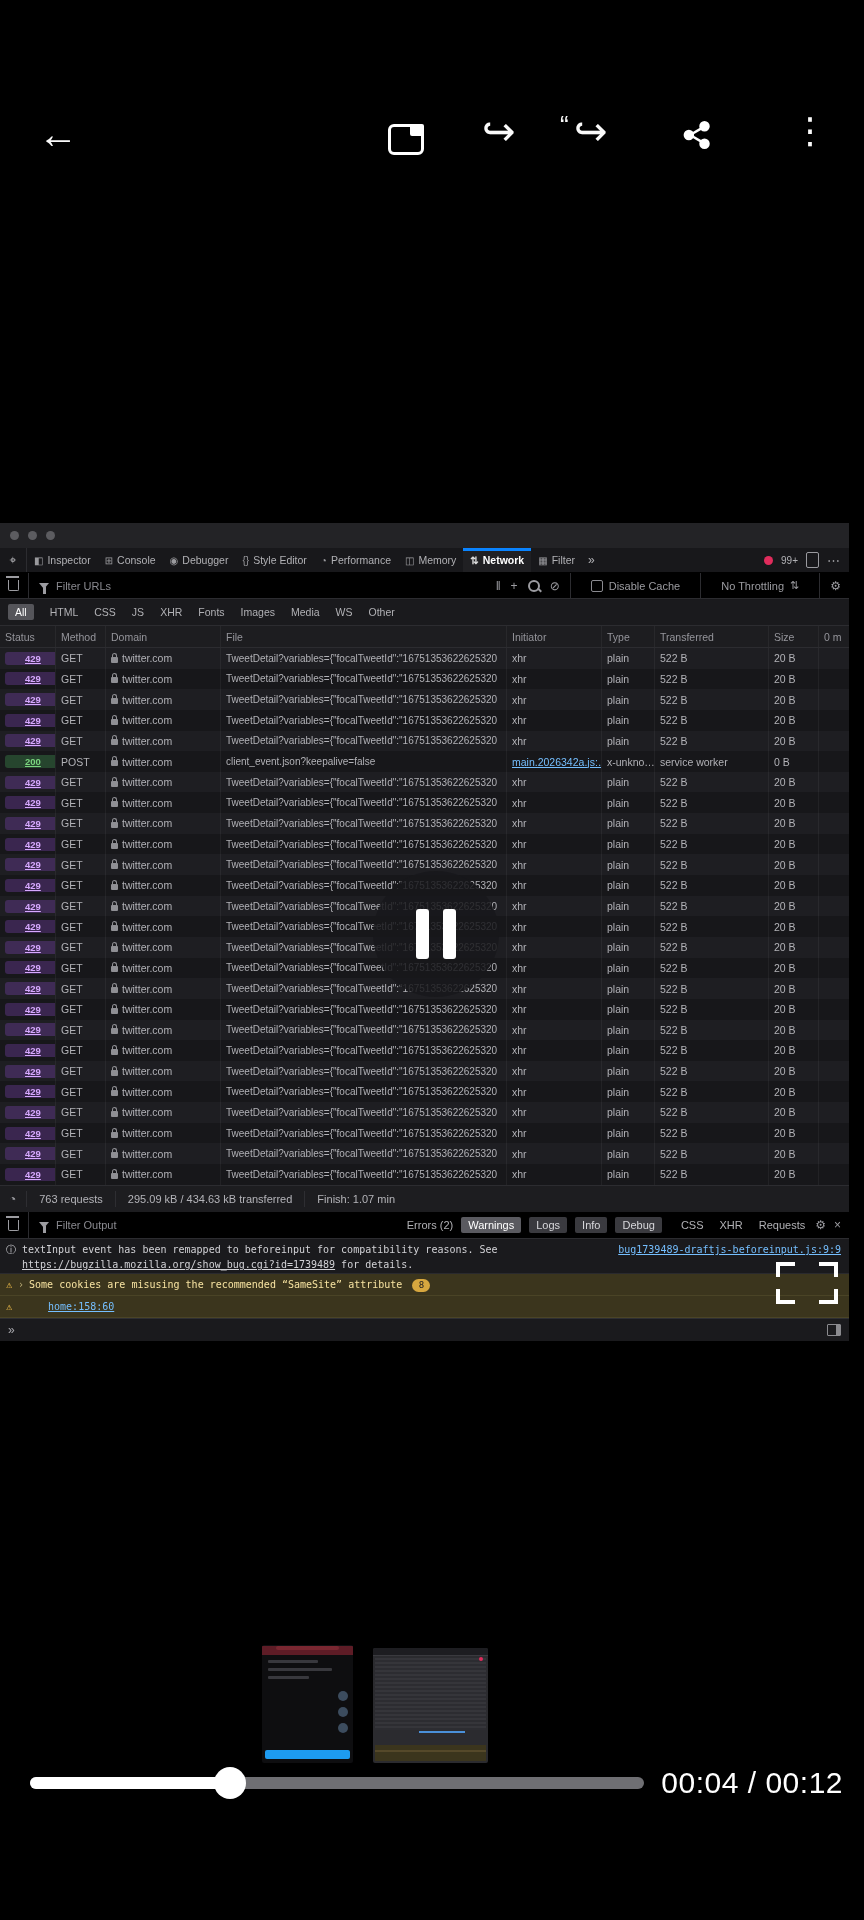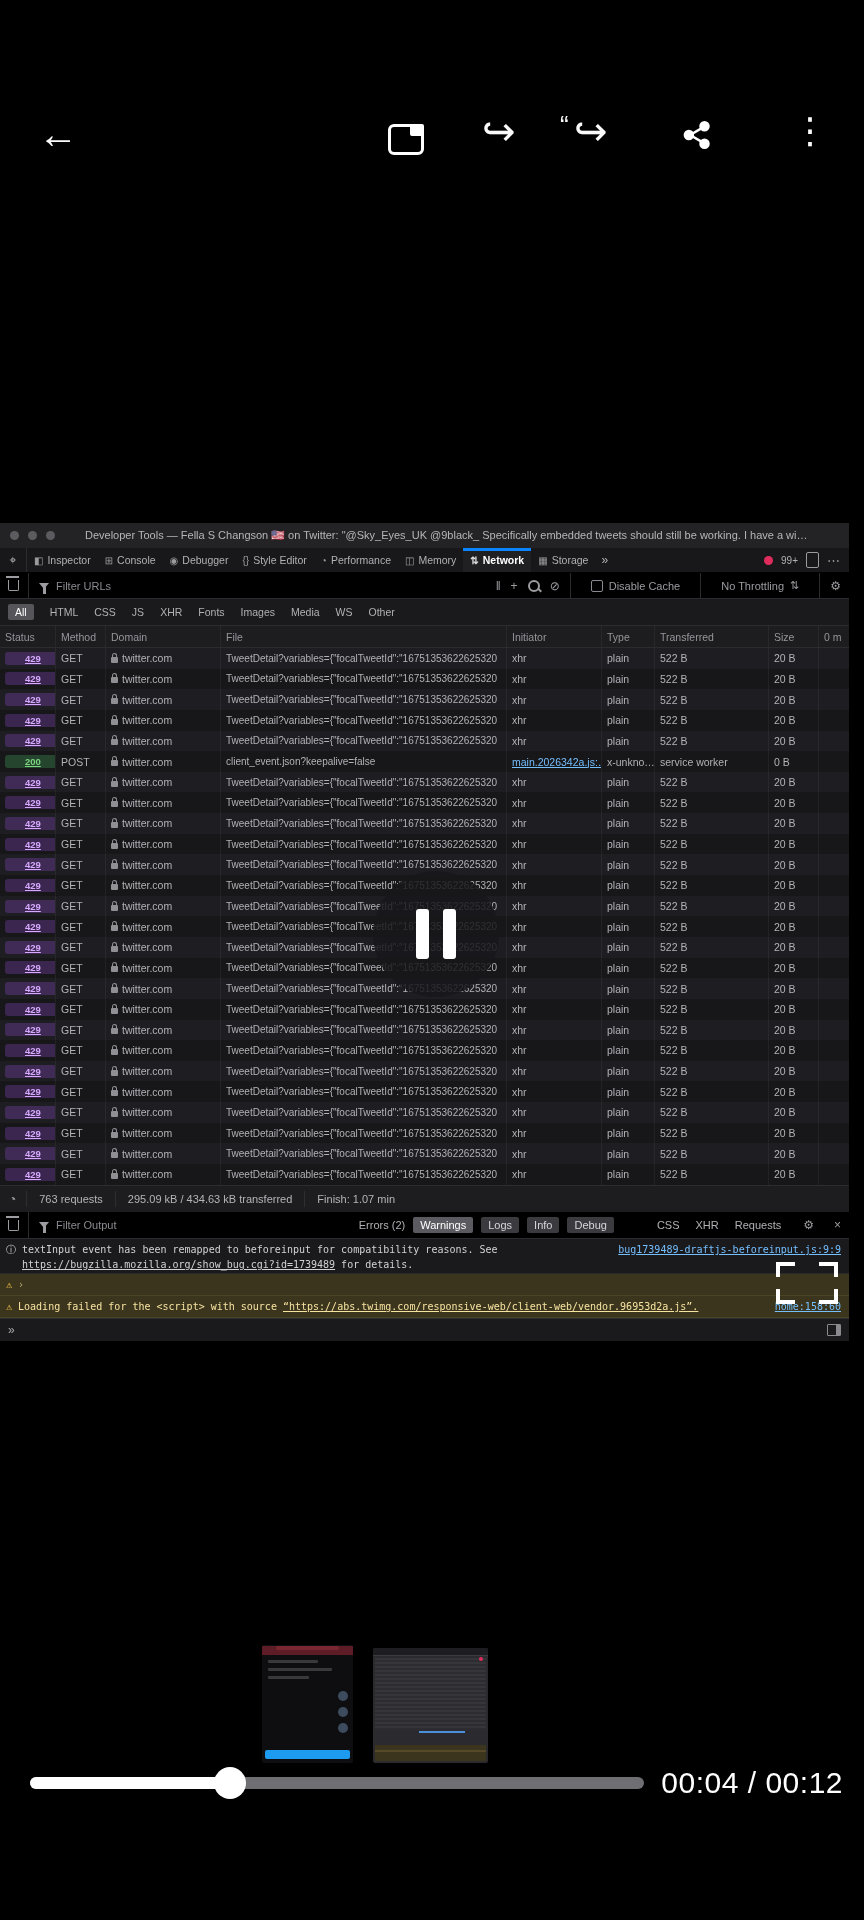--- a/index.html
+++ b/index.html
@@ -80,21 +80,21 @@
   .lock::before{content:"";position:absolute;top:-4px;left:1px;width:3px;height:4px;
                 border:1px solid #8f8f94;border-bottom:none;border-radius:3px 3px 0 0;}
   .init-link,.msg-source{color:#75bfff;text-decoration:underline;}
 
   .summary{height:26px;background:#1d1d20;border-top:1px solid #2c2c30;display:flex;align-items:center;
            font-size:11px;color:#b4b4b9;flex:none;}
   .sum-ic{margin:0 10px 0 9px;color:#9c9ca1;font-size:12px;}
   .sum-item{padding:0 12px;border-left:1px solid #2e2e32;height:16px;line-height:16px;}
   .sum-item:first-of-type{border-left:none;}
 
-  .con-right{margin-left:auto;display:flex;align-items:center;gap:20px;padding-right:8px;}
+  .con-right{margin-left:auto;display:flex;align-items:center;gap:8px;padding-right:8px;}
   .lvl-text{color:#b1b1b5;}
   .lvl-btn{background:#3a3a3f;color:#d7d7db;border-radius:2px;padding:2px 7px;}
   .lvl-btn.active{background:#5a5a60;color:#fff;}
   .cat-lbl{color:#b1b1b5;padding:0 2px;}
 
   .messages{background:#1a1a1d;flex:none;}
   .msg{display:flex;align-items:flex-start;padding:3px 8px 3px 6px;font-family:"DejaVu Sans Mono",monospace;
        font-size:10px;color:#d2d2d6;border-bottom:1px solid #2a2a2e;line-height:1.5;}
   .msg.info{height:28px;}
   .msg.warning{background:#3b351d;color:#f7e3a1;border-bottom:1px solid #4a4426;}
@@ -174,21 +174,20 @@
   </div>
   <div class="topbar-icon menu-btn">⋮</div>
 
   <div class="frame">
     <div class="maroon-strip"></div>
 
     <div class="titlebar">
       <span class="traffic t1"></span>
       <span class="traffic t2"></span>
       <span class="traffic t3"></span>
-      <span class="win-title">Developer Tools — Fella S Changson 🇺🇸 on Twitter: "@Sky_Eyes_UK @9black_ Specifically embedded tweets should still be working. I have a wi…</span>
     </div>
 
     <div class="tabbar">
       <span class="pick-el">⌖</span>
       <span id="tabs-host" style="display:flex;align-items:stretch;">
           <span class="tab">
             <span class="tab-ic">◧</span>
             <span>Inspector</span>
           </span>
           <span class="tab">
@@ -210,21 +209,21 @@
           <span class="tab">
             <span class="tab-ic">◫</span>
             <span>Memory</span>
           </span>
           <span class="tab active">
             <span class="tab-ic">⇅</span>
             <span>Network</span>
           </span>
           <span class="tab">
             <span class="tab-ic">▦</span>
-            <span>Storage</span>
+            <span>Filter</span>
           </span>
         </span>
       <span class="tab-overflow">»</span>
       <span class="tabbar-right">
         <span class="err-dot"></span>
         <span class="err-count">99+</span>
         <span class="device-ic"></span>
         <span class="meatball">⋯</span>
       </span>
     </div>
@@ -785,25 +784,24 @@
       <div class="msg info">
         <span class="msg-ic">ⓘ</span>
         <span class="msg-text"><span>textInput event has been remapped to beforeinput for compatibility reasons. See</span>
           <a class="msg-link">https://bugzilla.mozilla.org/show_bug.cgi?id=1739489</a>
           <span>for details.</span></span>
         <a class="msg-source">bug1739489-draftjs-beforeinput.js:9:9</a>
       </div>
       <div class="msg warning">
         <span class="msg-ic warn-ic">⚠</span>
         <span class="twisty">›</span>
+        <span class="msg-text"><span>Some cookies are misusing the recommended “SameSite” attribute</span><span class="count-badge">8</span></span>
       </div>
       <div class="msg warning one-line">
         <span class="msg-ic warn-ic">⚠</span>
-        <span class="msg-text"><span>Loading failed for the &lt;script&gt; with source</span>
-          <span class="msg-link">“https://abs.twimg.com/responsive-web/client-web/vendor.96953d2a.js”.</span></span>
         <a class="msg-source">home:158:60</a>
       </div>
     </div>
 
     <div class="input-row">
       <span>»</span>
       <span class="split-ic"></span>
     </div>
   </div>
 

